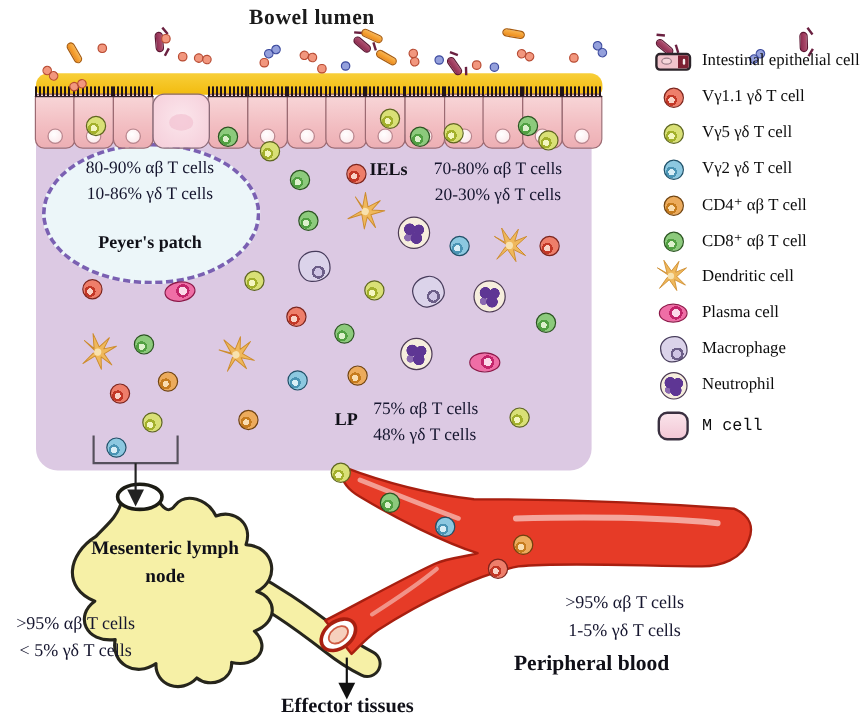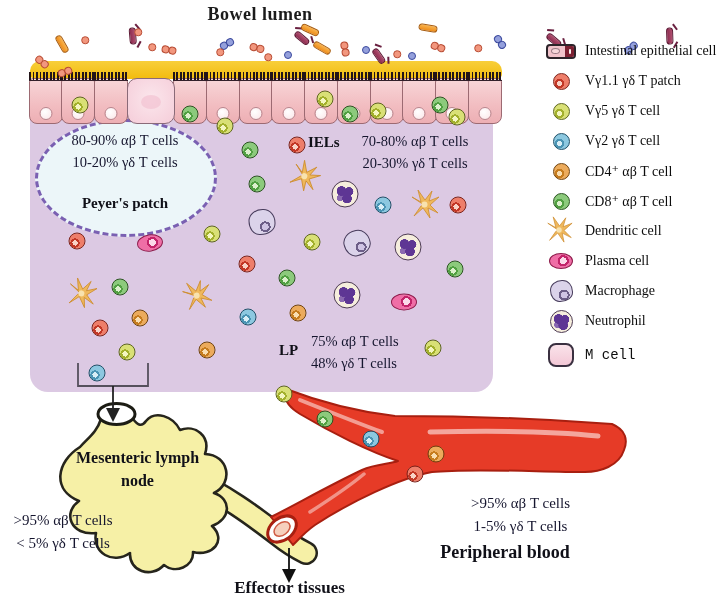--- a/index.html
+++ b/index.html
@@ -70,21 +70,21 @@
          font-size:18px;font-weight:600;color:#1b1b1b;letter-spacing:.5px;}
   #peyer-text{left:42px;top:129px;width:166px;}
   #peyer-text .bold{margin-top:19px;font-size:15px;}
   #iels-label{left:308px;top:131px;width:50px;font-size:15px;text-align:left;}
   #iels-stats{left:340px;top:130px;width:150px;}
   #lp-label{left:279px;top:339px;width:40px;font-size:15px;text-align:left;}
   #lp-stats{left:311px;top:330px;width:150px;text-align:left;}
   #mln-label{left:70px;top:446px;width:135px;font-size:16px;line-height:23px;}
   #mln-stats{left:-8px;top:509px;width:142px;font-size:15px;line-height:23px;}
   #pb-stats{left:423px;top:492px;width:195px;font-size:15px;line-height:23px;}
-  #pb-label{left:410px;top:541px;width:190px;font-size:18px;}
+  #pb-label{left:398px;top:541px;width:190px;font-size:18px;}
   #eff-label{left:202px;top:577px;width:175px;font-size:17px;}
   
   #legend{position:absolute;left:545px;top:36px;width:202px;z-index:6;}
   .lg-row{display:flex;align-items:center;height:30px;gap:8px;}
   .lg-row:last-child{margin-top:4px;font-family:Liberation Mono, monospace;}
   .lg-ic{flex:0 0 32px;display:flex;justify-content:center;align-items:center;}
   .lg-ic svg{width:27px;height:27px;}
   .lg-ic .t-plasma{width:24px;height:16px;}
   .lg-ic .t-macrophage{width:23px;height:22px;}
   .lg-ic .t-neutrophil{width:23px;height:23px;}
@@ -213,21 +213,21 @@
       <div class="cell t-cd8 abs" style="left: 325px; top: 419px; transform: translate(-50%, -50%);"></div>
       <div class="cell t-vg2 abs" style="left: 371px; top: 439px; transform: translate(-50%, -50%);"></div>
       <div class="cell t-cd4 abs" style="left: 436px; top: 454px; transform: translate(-50%, -50%);"></div>
       <div class="cell t-vg11 abs" style="left: 415px; top: 474px; transform: translate(-50%, -50%);"></div>
     </div>
 
   <div id="title">Bowel lumen</div>
 
   <div class="txt" id="peyer-text">
     <div>80-90% αβ T cells</div>
-    <div>10-20% γδ T cells</div>
+    <div>10-86% γδ T cells</div>
     <div class="bold">Peyer's patch</div>
   </div>
 
   <div class="txt bold" id="iels-label">IELs</div>
   <div class="txt" id="iels-stats">
     <div>70-80% αβ T cells</div>
     <div>20-30% γδ T cells</div>
   </div>
 
   <div class="txt bold" id="lp-label">LP</div>
@@ -258,21 +258,21 @@
             <span class="ic-ep-r"></span>
             <span class="ic-ep-s"></span>
           </div>
         </span>
         <span class="lg-tx">Intestinal epithelial cell</span>
       </div>
       <div class="lg-row">
         <span class="lg-ic">
           <div class="cell t-vg11"></div>
         </span>
-        <span class="lg-tx">Vγ1.1 γδ T patch</span>
+        <span class="lg-tx">Vγ1.1 γδ T cell</span>
       </div>
       <div class="lg-row">
         <span class="lg-ic">
           <div class="cell t-vg5"></div>
         </span>
         <span class="lg-tx">Vγ5 γδ T cell</span>
       </div>
       <div class="lg-row">
         <span class="lg-ic">
           <div class="cell t-vg2"></div>

